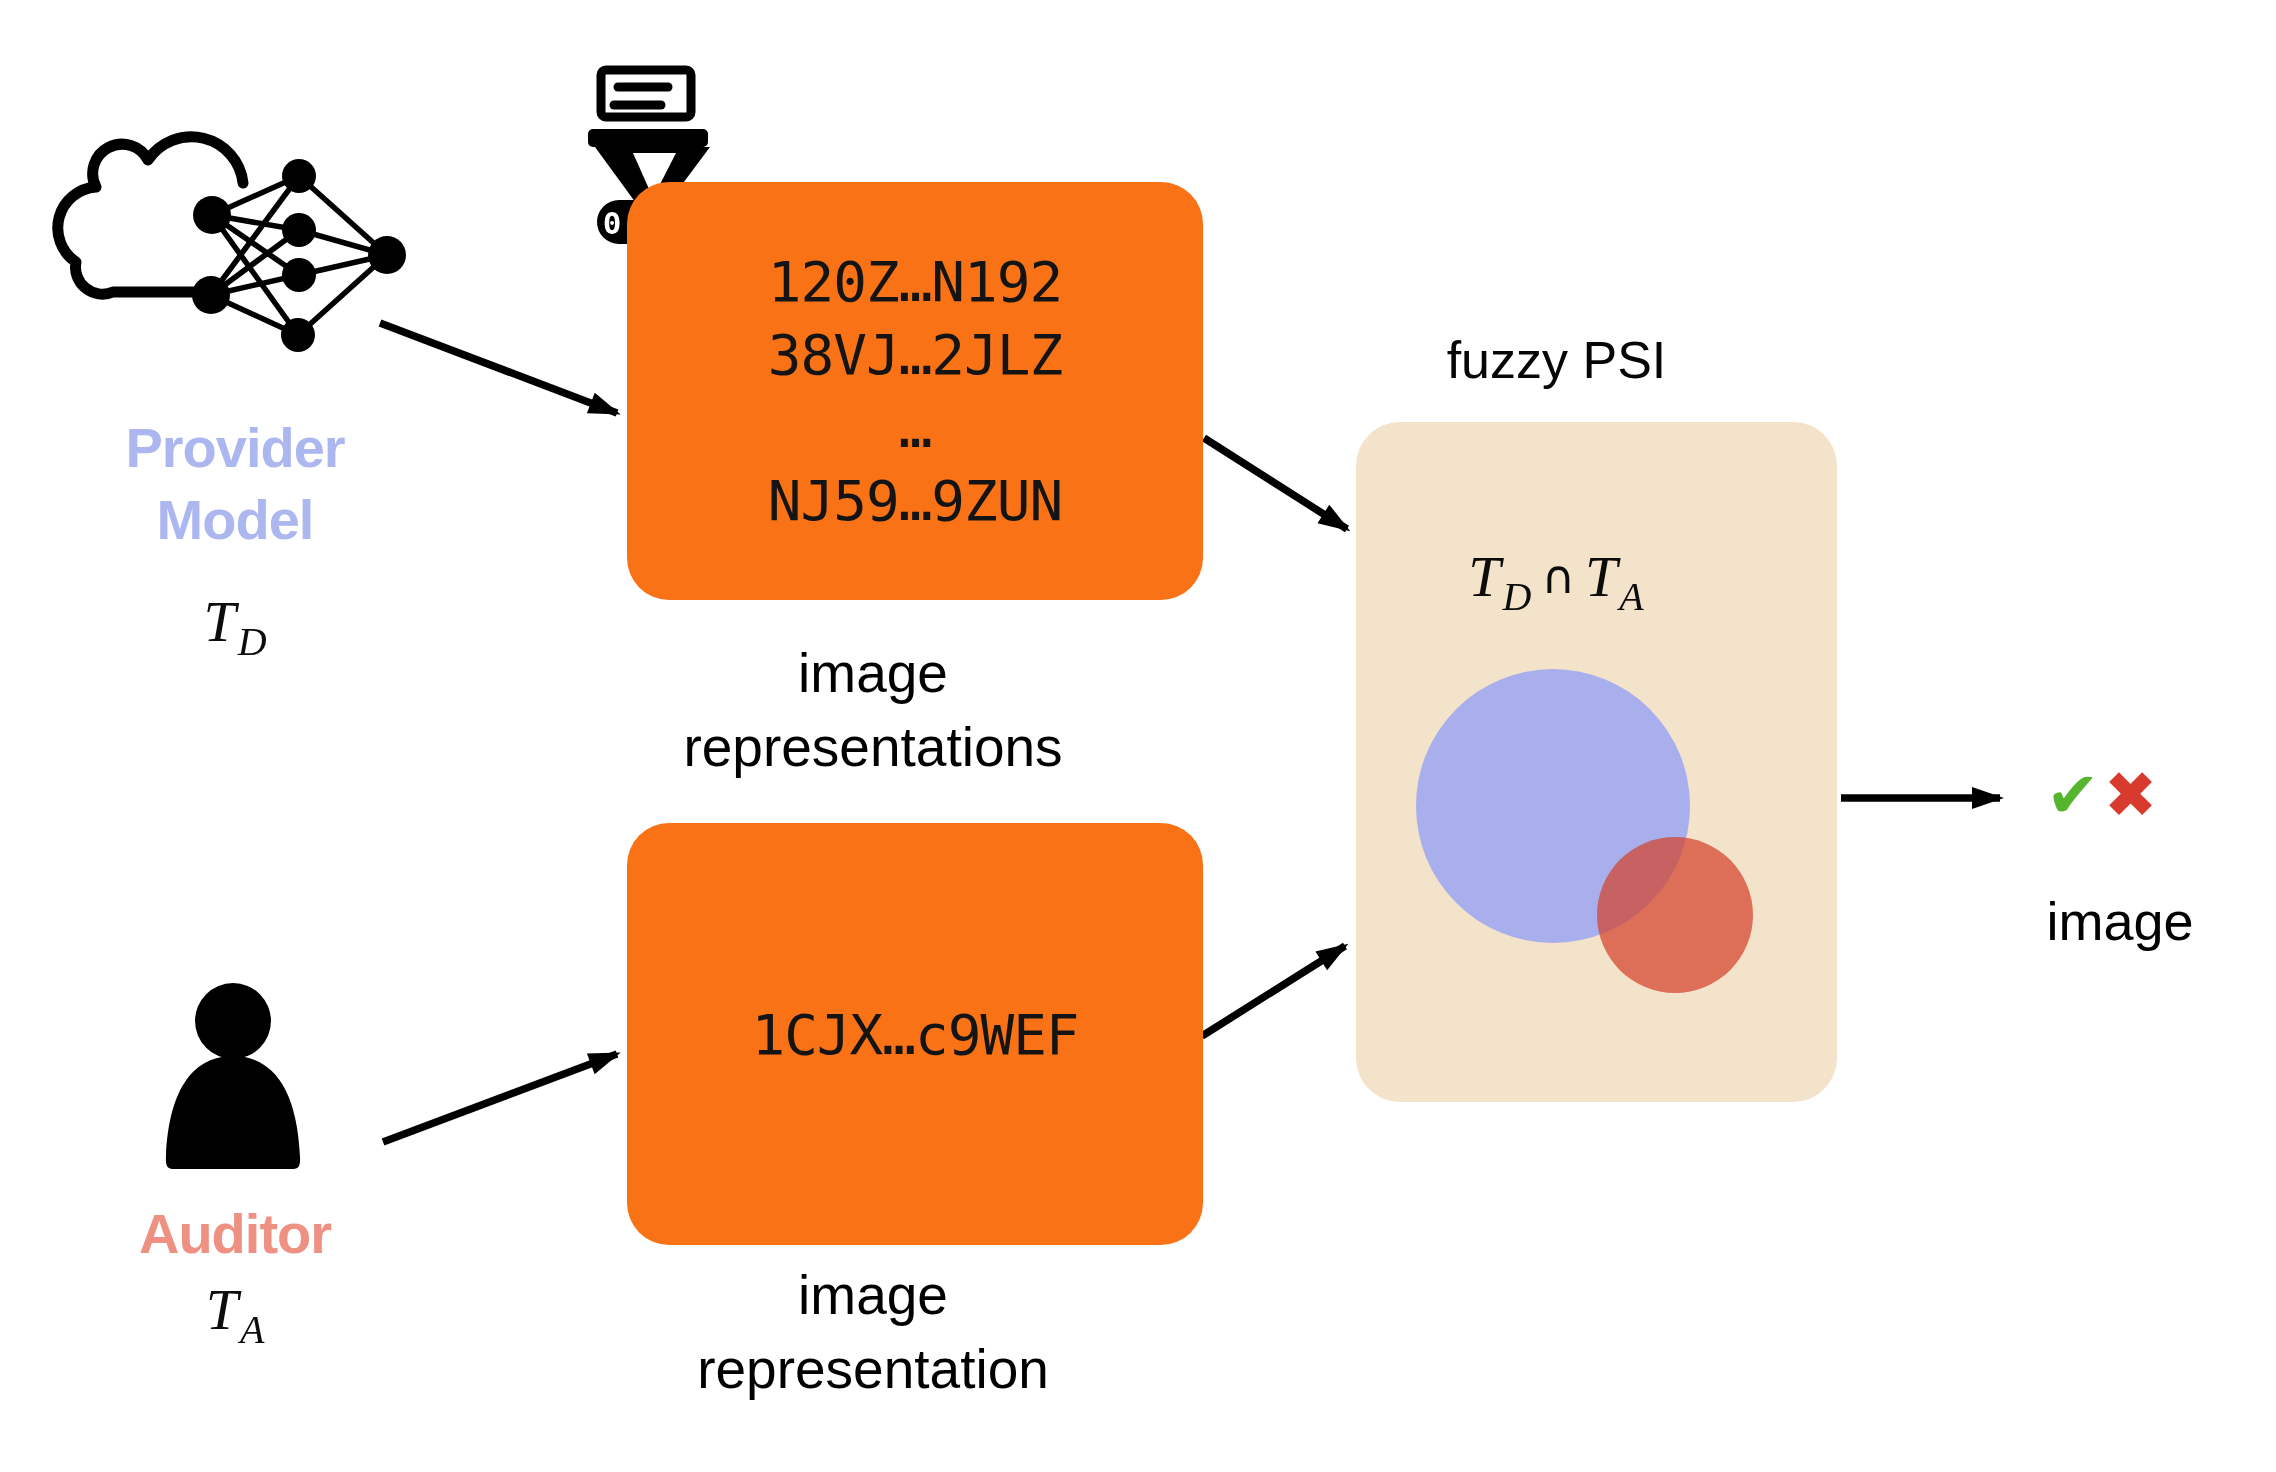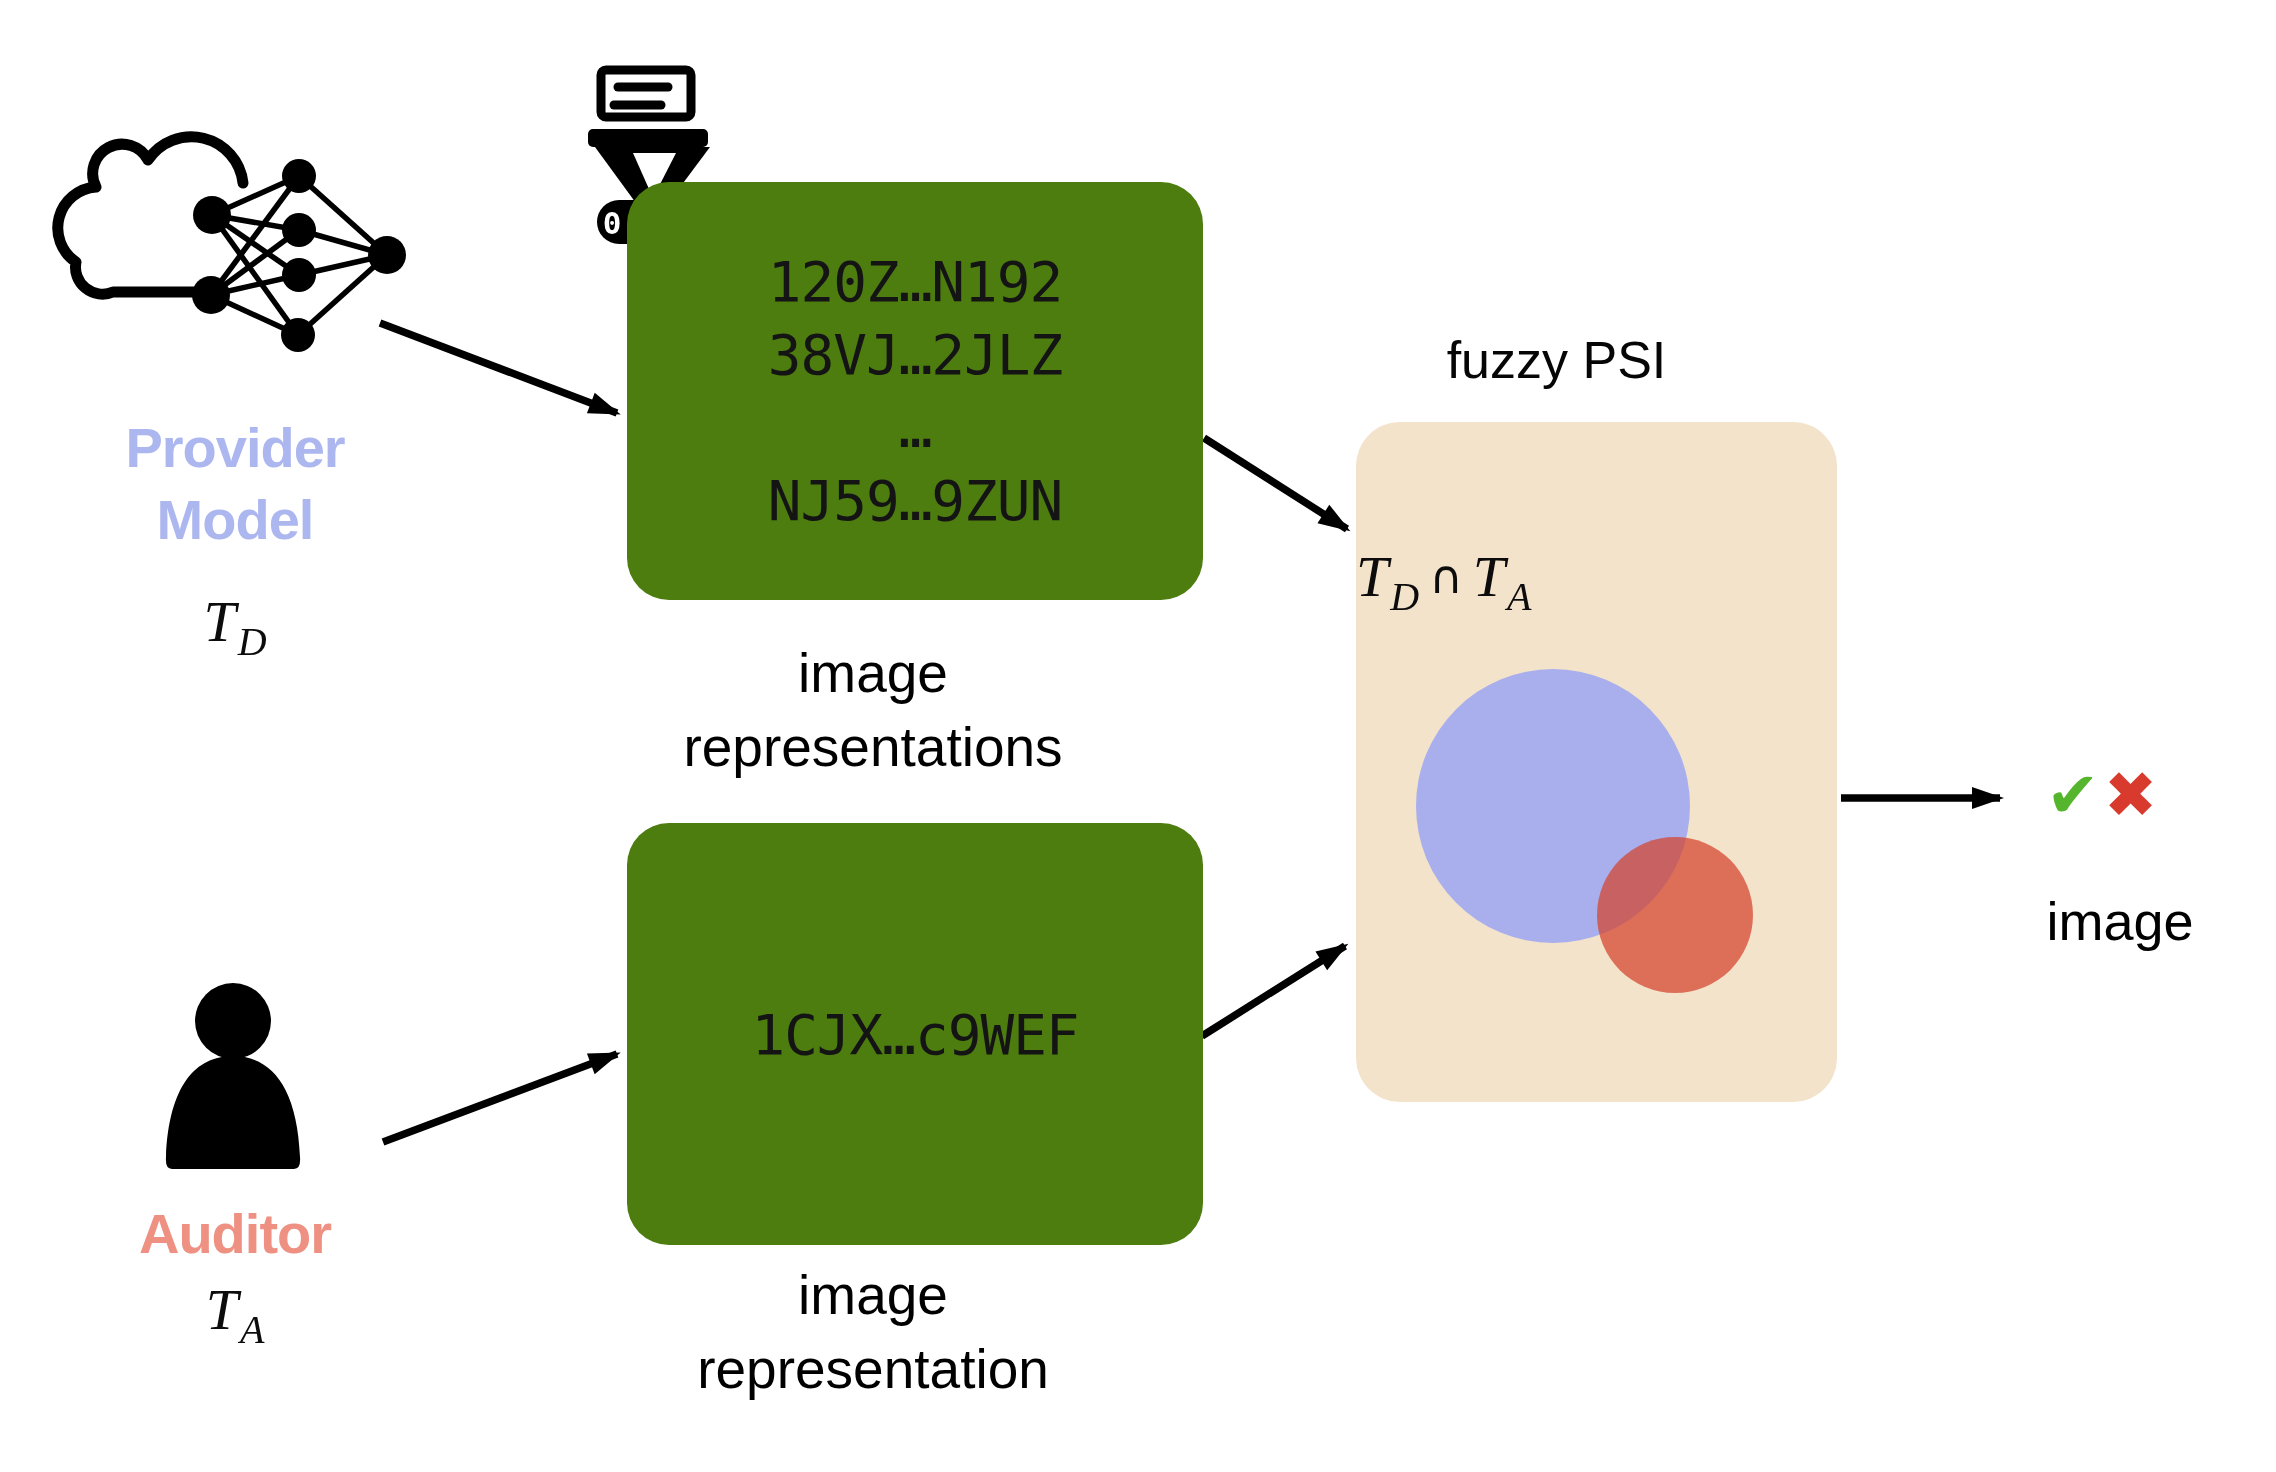--- a/index.html
+++ b/index.html
@@ -2,21 +2,21 @@
 <html><head>
 <meta charset="utf-8">
 <style>
   html,body{margin:0;padding:0;background:#ffffff;}
   #canvas{position:relative;width:2276px;height:1472px;background:#ffffff;overflow:hidden;
           font-family:"Liberation Sans",sans-serif;}
   .abs{position:absolute;}
   svg{position:absolute;left:0;top:0;}
 
   
-  .hashbox{background:#4d7c0f;border-radius:42px;}
+  .hashbox{background:#f97316;border-radius:42px;}
   #top-box{left:627px;top:182px;width:576px;height:418px;
            display:flex;flex-direction:column;justify-content:center;align-items:center;}
   #bottom-box{left:627px;top:823px;width:576px;height:422px;
            display:flex;justify-content:center;align-items:center;text-align:right;}
   .hashline{font-family:"DejaVu Sans Mono",monospace;font-size:56px;line-height:73px;
             color:#141414;letter-spacing:-1px;white-space:pre;}
 
   
   .caption{width:576px;text-align:center;font-size:55px;line-height:74px;color:#000;}
   #caption-top{left:585px;top:636px;}
@@ -28,21 +28,21 @@
   #auditor-label{left:60px;top:1198px;color:#ee9183;}
   .math{font-family:"Liberation Serif",serif;font-style:italic;color:#0c0c0c;}
   .math .base{font-size:58px;}
   .math .sub{font-size:40px;vertical-align:-14px;margin-left:2px;}
   #td-math{left:60px;top:588px;width:350px;text-align:center;}
   #ta-math{left:60px;top:1276px;width:350px;text-align:center;}
 
   
   #psi-title{left:1316px;top:330px;width:481px;text-align:center;font-size:52px;font-weight:500;color:#060606;}
   #psi-box{left:1356px;top:422px;width:481px;height:680px;background:#f4e3cb;border-radius:44px;}
-  #psi-math{left:1356px;top:543px;width:400px;}
+  #psi-math{left:1356px;top:543px;width:400px;text-align:center;}
   #psi-math .op{font-family:"DejaVu Sans","Liberation Sans",sans-serif;font-style:normal;font-size:46px;margin:0 10px;vertical-align:3px;}
   #venn-blue{left:1416px;top:669px;width:274px;height:274px;border-radius:50%;
              background:rgba(132,150,252,0.68);}
   #venn-red{left:1597px;top:837px;width:156px;height:156px;border-radius:50%;
             background:rgba(212,67,43,0.72);}
 
   
   #output-icons{left:2046px;top:758px;display:flex;gap:4px;align-items:center;
                 font-family:"DejaVu Sans",sans-serif;font-size:64px;font-weight:bold;}
   #check-icon{color:#55b52c;}

